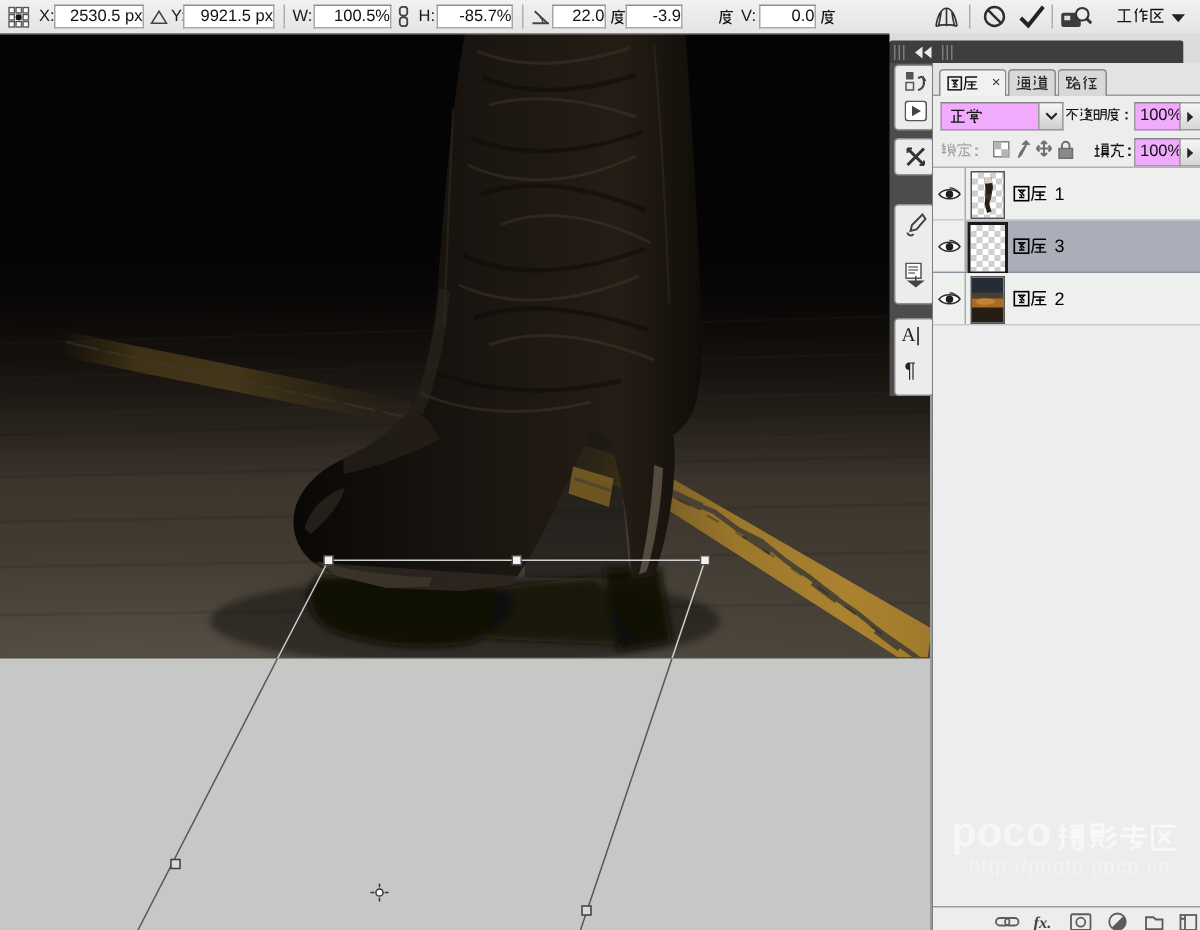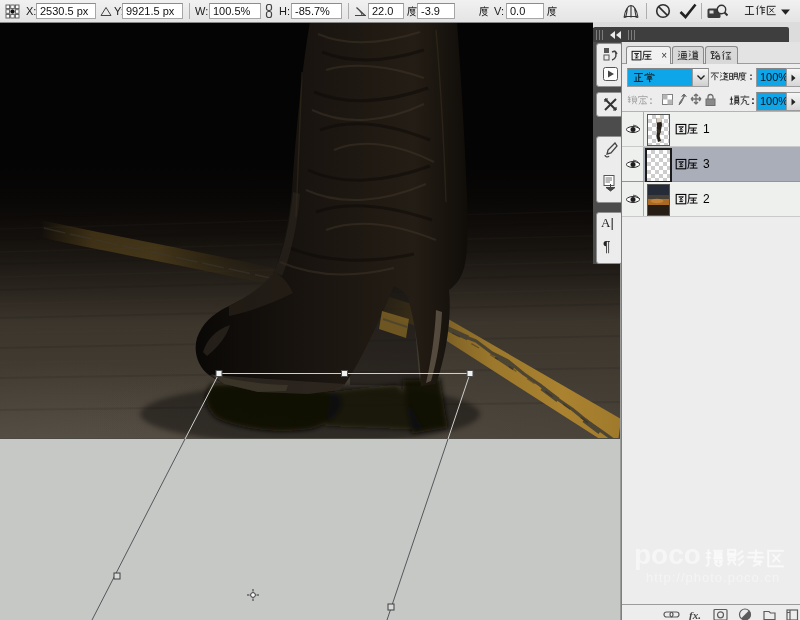--- a/index.html
+++ b/index.html
@@ -4,29 +4,29 @@
 <style>
   html,body{margin:0;padding:0;}
   #stage{position:relative;width:800px;height:620px;overflow:hidden;
     font-family:"Liberation Sans",sans-serif;background:#c6c8c6;}
   .abs{position:absolute;}
   
   #opts{left:0;top:0;width:800px;height:22px;background:linear-gradient(#f1f1f1,#e4e4e4);
     border-bottom:1px solid #878787;}
   .lbl{position:absolute;top:5px;font-size:11px;color:#1a1a1a;line-height:12px;}
   .inp{position:absolute;top:3px;height:14px;background:#fff;border:1px solid #a6a6a6;
-    border-top-color:#8c8c8c;font-size:11px;color:#111;padding:0 0 0 3px;line-height:14px;}
+    border-top-color:#8c8c8c;font-size:11px;color:#111;padding:0 0 0 3px;line-height:14px;text-align:right;}
   .vsep{position:absolute;top:3px;height:16px;width:1px;background:#aeaeae;}
   .cjk{display:inline-block;vertical-align:top;}
   
   #dockhead{left:593px;top:27px;width:196px;height:15px;background:#3e3e3e;border-radius:2px 2px 0 0;}
   #panel{left:621px;top:42px;width:179px;height:578px;background:#ededee;border-left:1px solid #7d7d7d;}
   .tab{position:absolute;top:4px;height:17px;border:1px solid #8a8a8a;border-bottom:none;
     border-radius:3px 3px 0 0;font-size:11px;color:#111;}
-  .field{position:absolute;background:#0ea5e9;border:1px solid #9b9b9b;border-top-color:#848484;
+  .field{position:absolute;background:#f0abfc;border:1px solid #9b9b9b;border-top-color:#848484;
     font-size:11px;color:#111;}
   .spin{position:absolute;width:13px;background:linear-gradient(#f6f6f6,#d6d6d6);
     border:1px solid #9b9b9b;}
   .row{position:absolute;left:0;width:179px;height:34px;}
   .thumb{position:absolute;left:25px;top:2px;width:21px;height:30px;}
   .checker{background-image:linear-gradient(45deg,#cdcdcd 25%,transparent 25%,transparent 75%,#cdcdcd 75%),
     linear-gradient(45deg,#cdcdcd 25%,transparent 25%,transparent 75%,#cdcdcd 75%);
     background-size:8px 8px;background-position:0 0,4px 4px;background-color:#fff;}
   .grp{position:absolute;left:1px;width:25px;background:#ececec;border:1px solid #8f8f8f;border-radius:3px;}
   .eyebox{position:absolute;left:0;top:0;width:21px;height:34px;border-right:1px solid #aaa;

